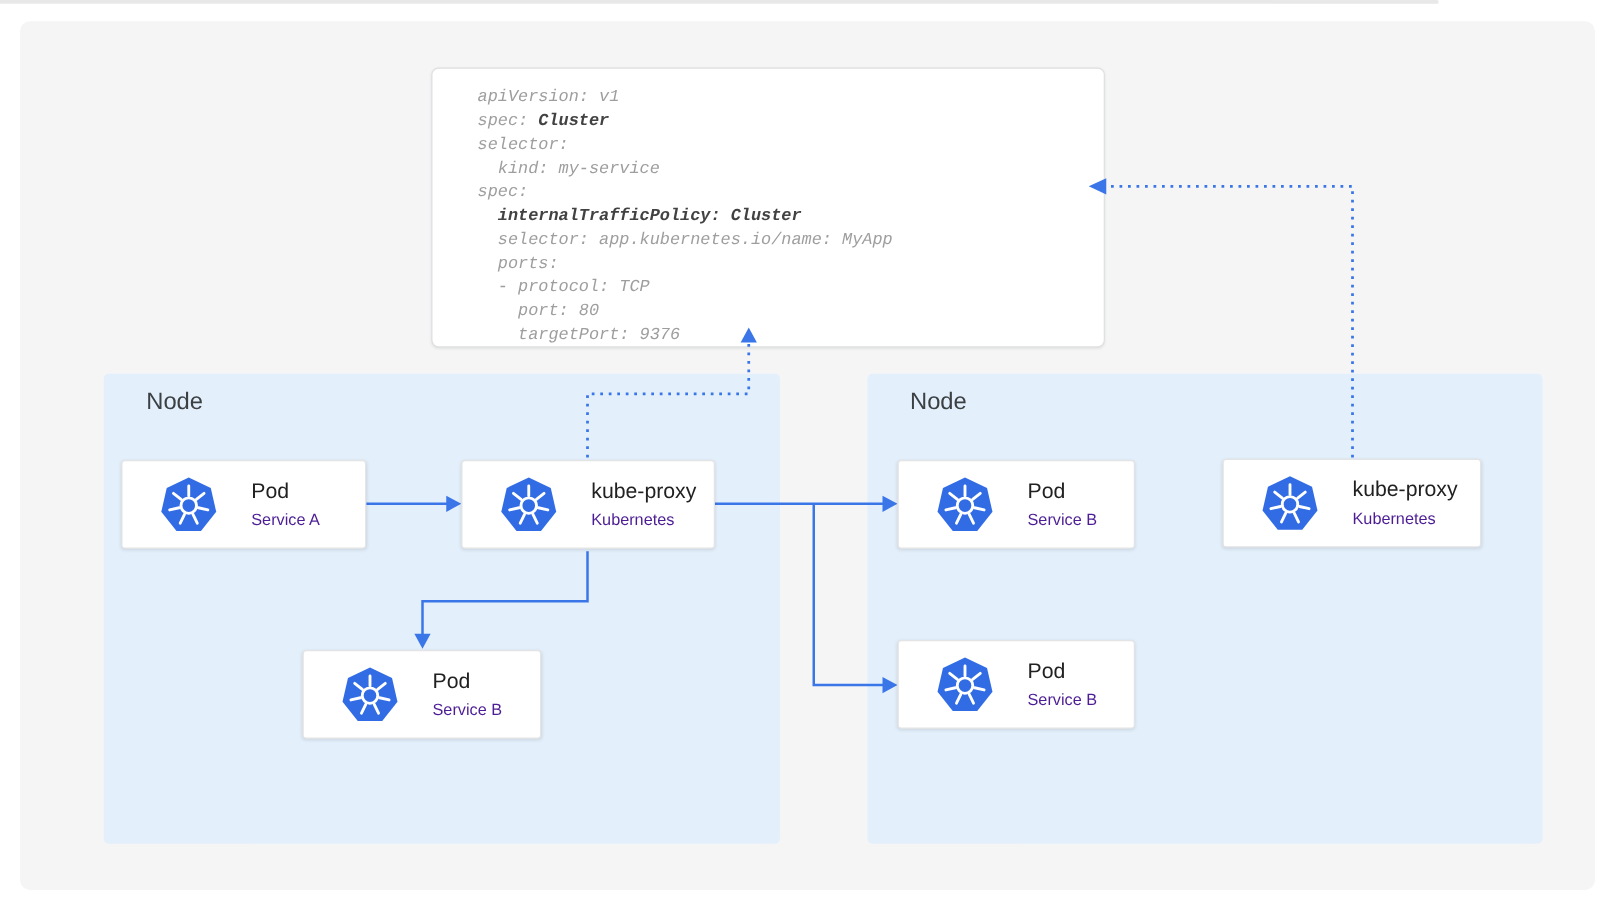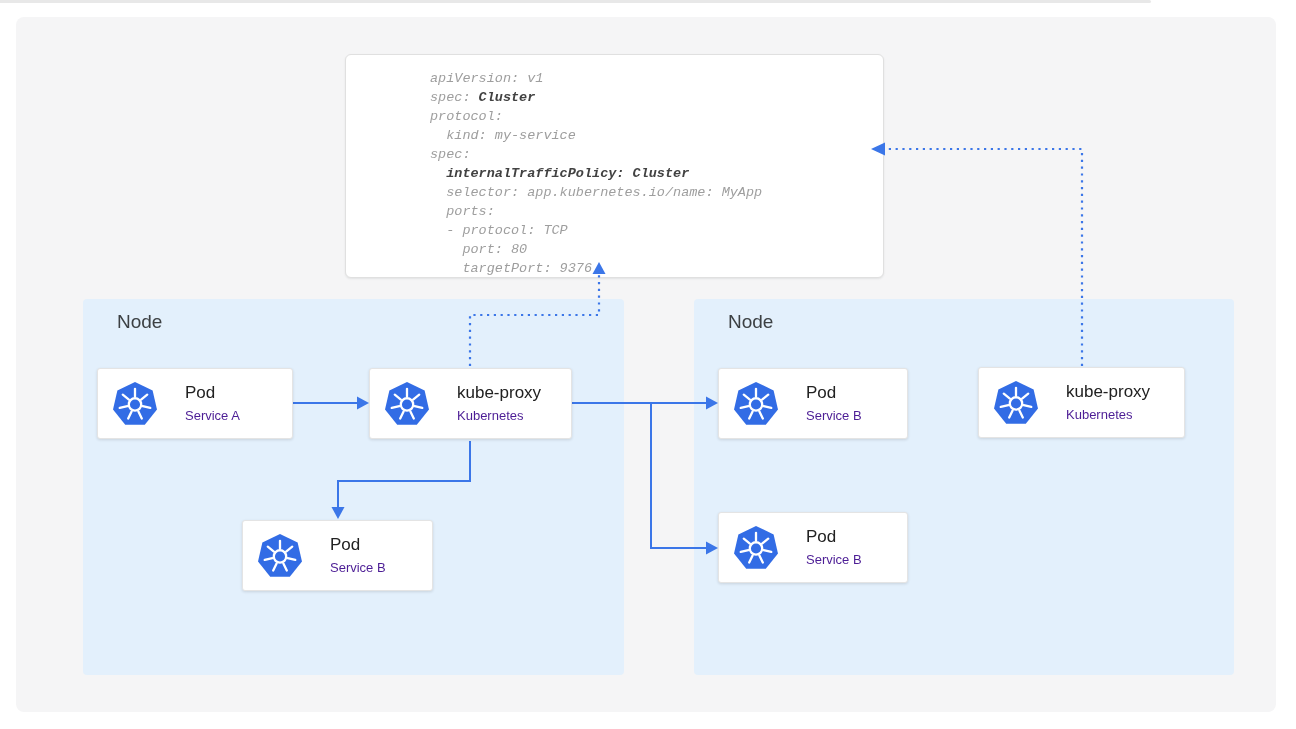--- a/index.html
+++ b/index.html
@@ -19,21 +19,21 @@
     background:#f5f5f6;border-radius:8px;
   }
   
   .yaml-card{
     position:absolute;left:329px;top:37px;width:539px;height:224px;
     background:#ffffff;border:1px solid #e0e0e0;border-radius:6px;
     box-shadow:0 1px 2px rgba(60,64,67,.10);
     box-sizing:border-box;
   }
   .yaml-card pre{
-    margin:0;padding:14px 12px 0 84px;
+    margin:0;padding:14px 12px 0 36px;
     font-family:"Liberation Mono", monospace;
     font-style:italic;
     font-size:13.5px;line-height:19px;
     color:#9e9e9e;
     white-space:pre;
   }
   .yaml-card pre b{color:#424242;font-weight:700;}
   
   .node{
     position:absolute;top:282px;height:376px;
@@ -45,21 +45,21 @@
     position:absolute;left:34px;top:12px;
     font-size:19px;color:#3c4043;
   }
   
   .card{
     position:absolute;height:71px;background:#ffffff;
     border:1px solid #e4e4e4;border-radius:3px;
     box-shadow:0 1px 3px rgba(0,0,0,.12);
     box-sizing:border-box;
     display:flex;align-items:center;
-    padding-left:14px;
+    padding-left:30px;
   }
   .card .k8s-icon{width:46px;height:46px;flex:0 0 46px;}
   .card .card-text{margin-left:27px;display:flex;flex-direction:column;}
   .card .card-title{font-size:17px;line-height:24px;color:#212121;}
   .card .card-subtitle{font-size:13px;line-height:22px;color:#4c1d95;}
   .card-pod-a{left:97px;top:368px;width:196px;}
   .card-kube-proxy-left{left:369px;top:368px;width:203px;}
   .card-pod-b-left{left:242px;top:520px;width:191px;}
   .card-pod-b-right-top{left:718px;top:368px;width:190px;}
   .card-pod-b-right-bottom{left:718px;top:512px;width:190px;}
@@ -89,21 +89,21 @@
       <line class="k8s-wheel" x1="36.7" y1="40.4" x2="23.4" y2="29.8"></line>
     </symbol>
   </defs>
 </svg>
 
 <div class="top-rule"></div>
 
 <div class="canvas">
 
   <div class="yaml-card">
-    <pre id="yaml-code"><div>apiVersion: v1</div><div><span>spec: </span><b>Cluster</b></div><div>protocol:</div><div>  kind: my-service</div><div>spec:</div><div><span>  </span><b>internalTrafficPolicy: Cluster</b></div><div>  selector: app.kubernetes.io/name: MyApp</div><div>  ports:</div><div>  - protocol: TCP</div><div>    port: 80</div><div>    targetPort: 9376</div></pre>
+    <pre id="yaml-code"><div>apiVersion: v1</div><div><span>spec: </span><b>Cluster</b></div><div>selector:</div><div>  kind: my-service</div><div>spec:</div><div><span>  </span><b>internalTrafficPolicy: Cluster</b></div><div>  selector: app.kubernetes.io/name: MyApp</div><div>  ports:</div><div>  - protocol: TCP</div><div>    port: 80</div><div>    targetPort: 9376</div></pre>
   </div>
 
   <div class="node node-left">
     <div class="node-label">Node</div>
   </div>
 
   <div class="node node-right">
     <div class="node-label">Node</div>
   </div>
 

